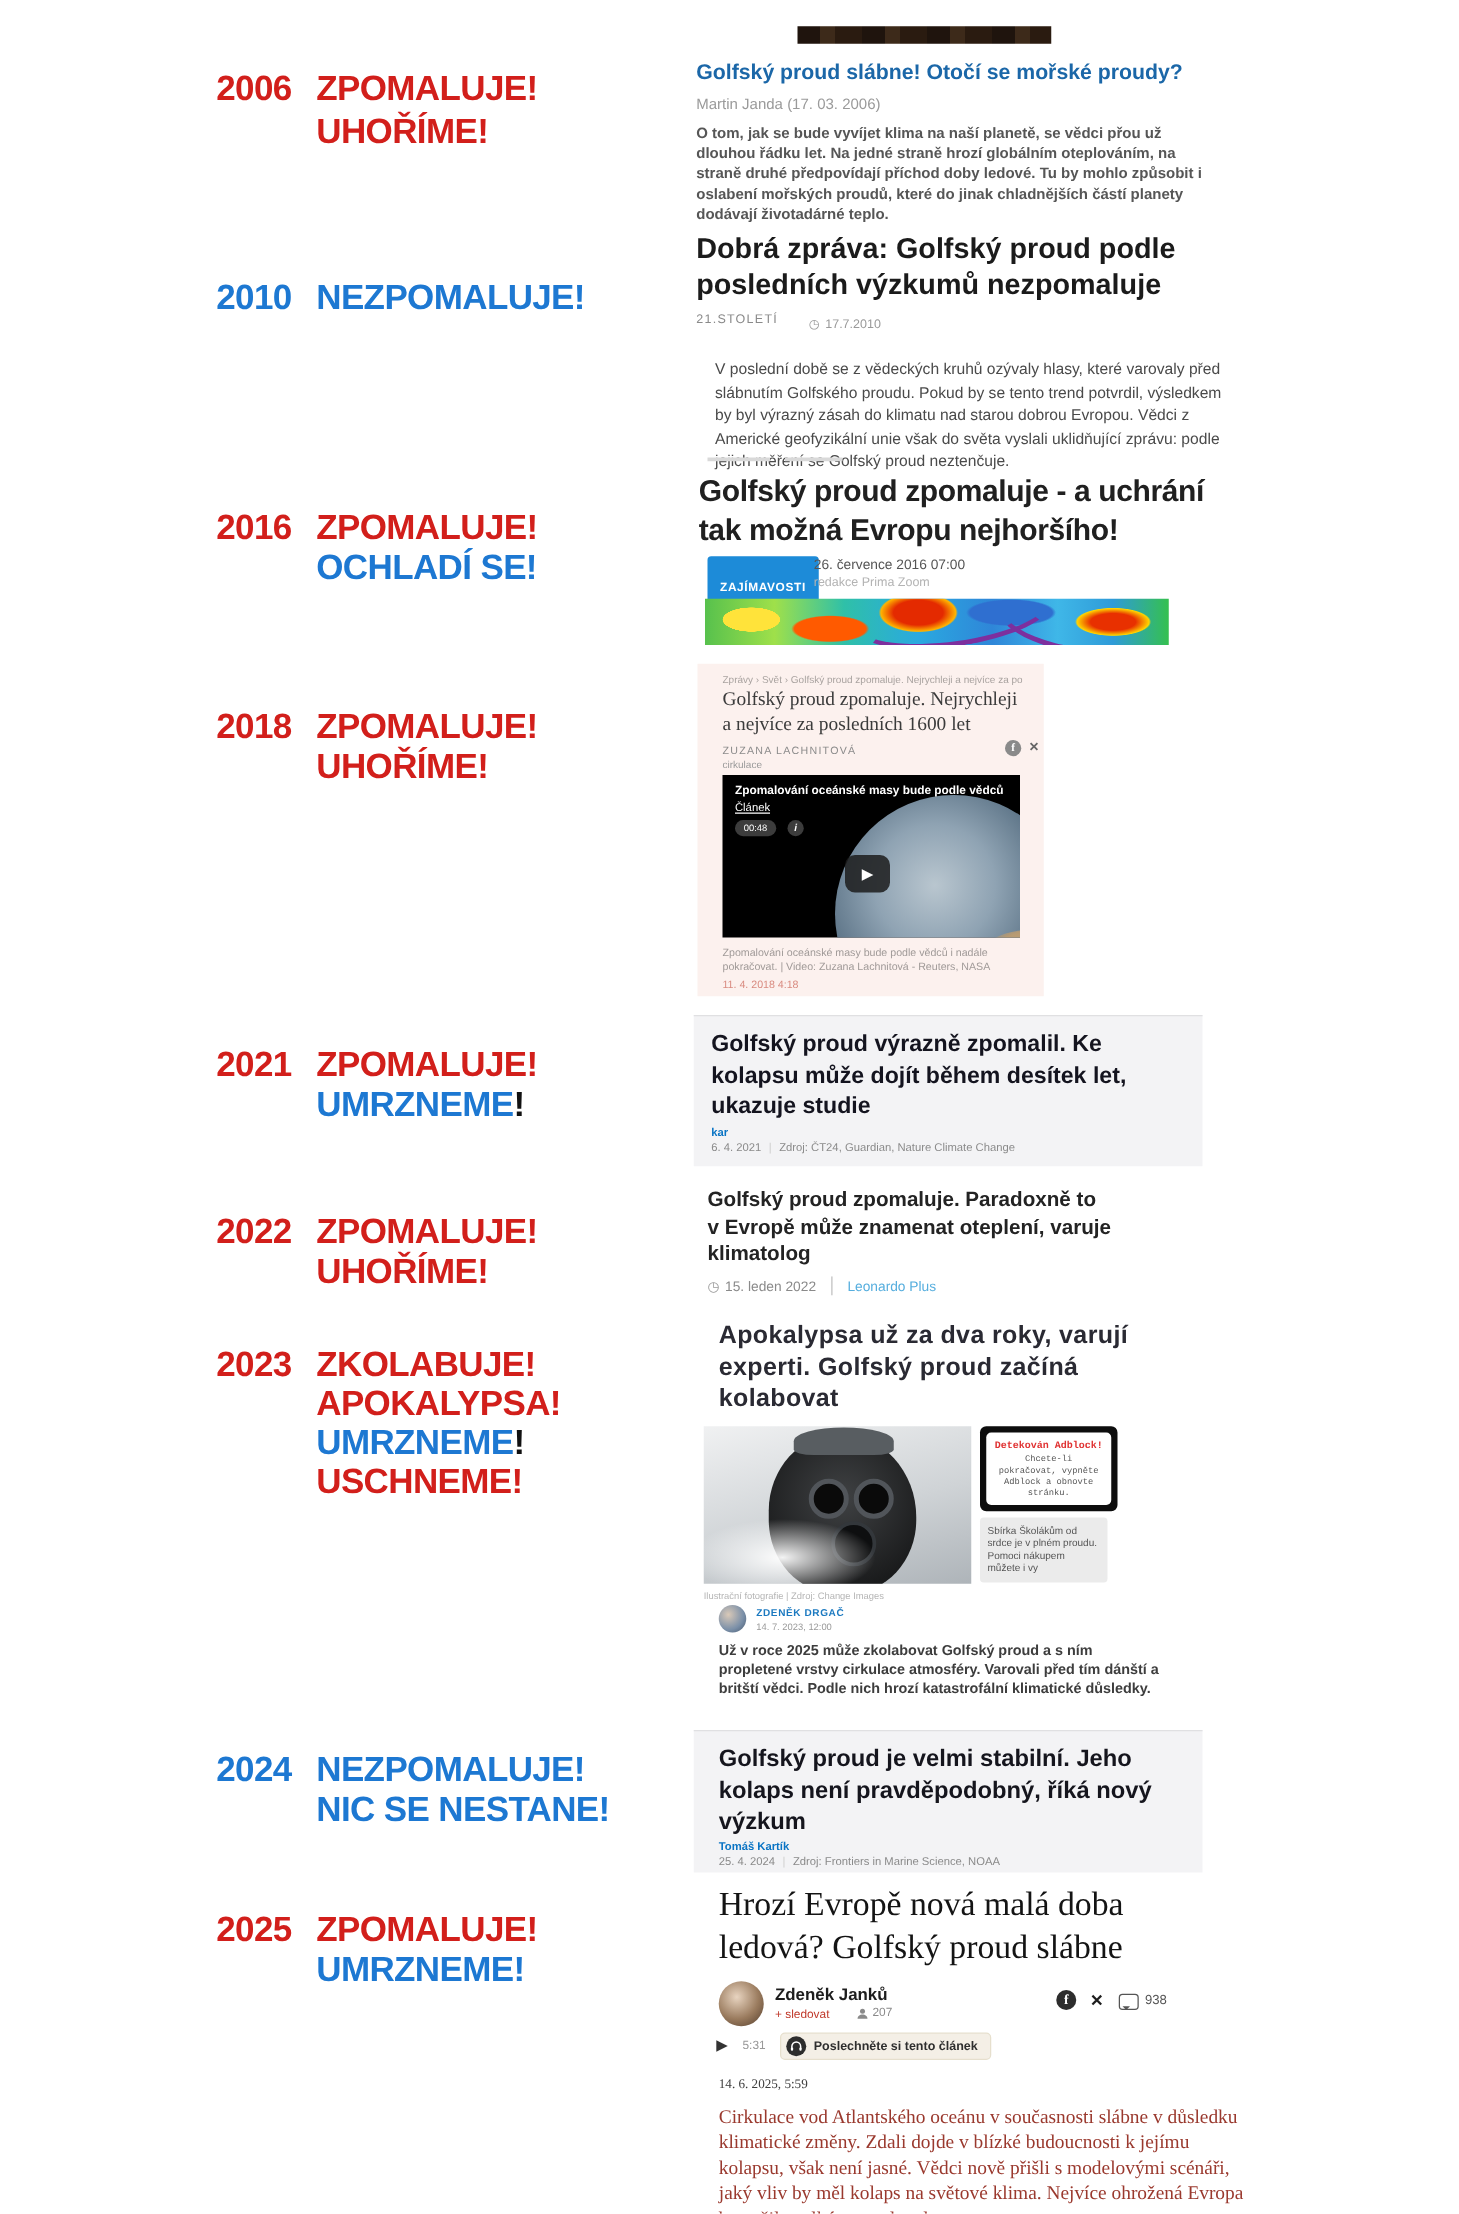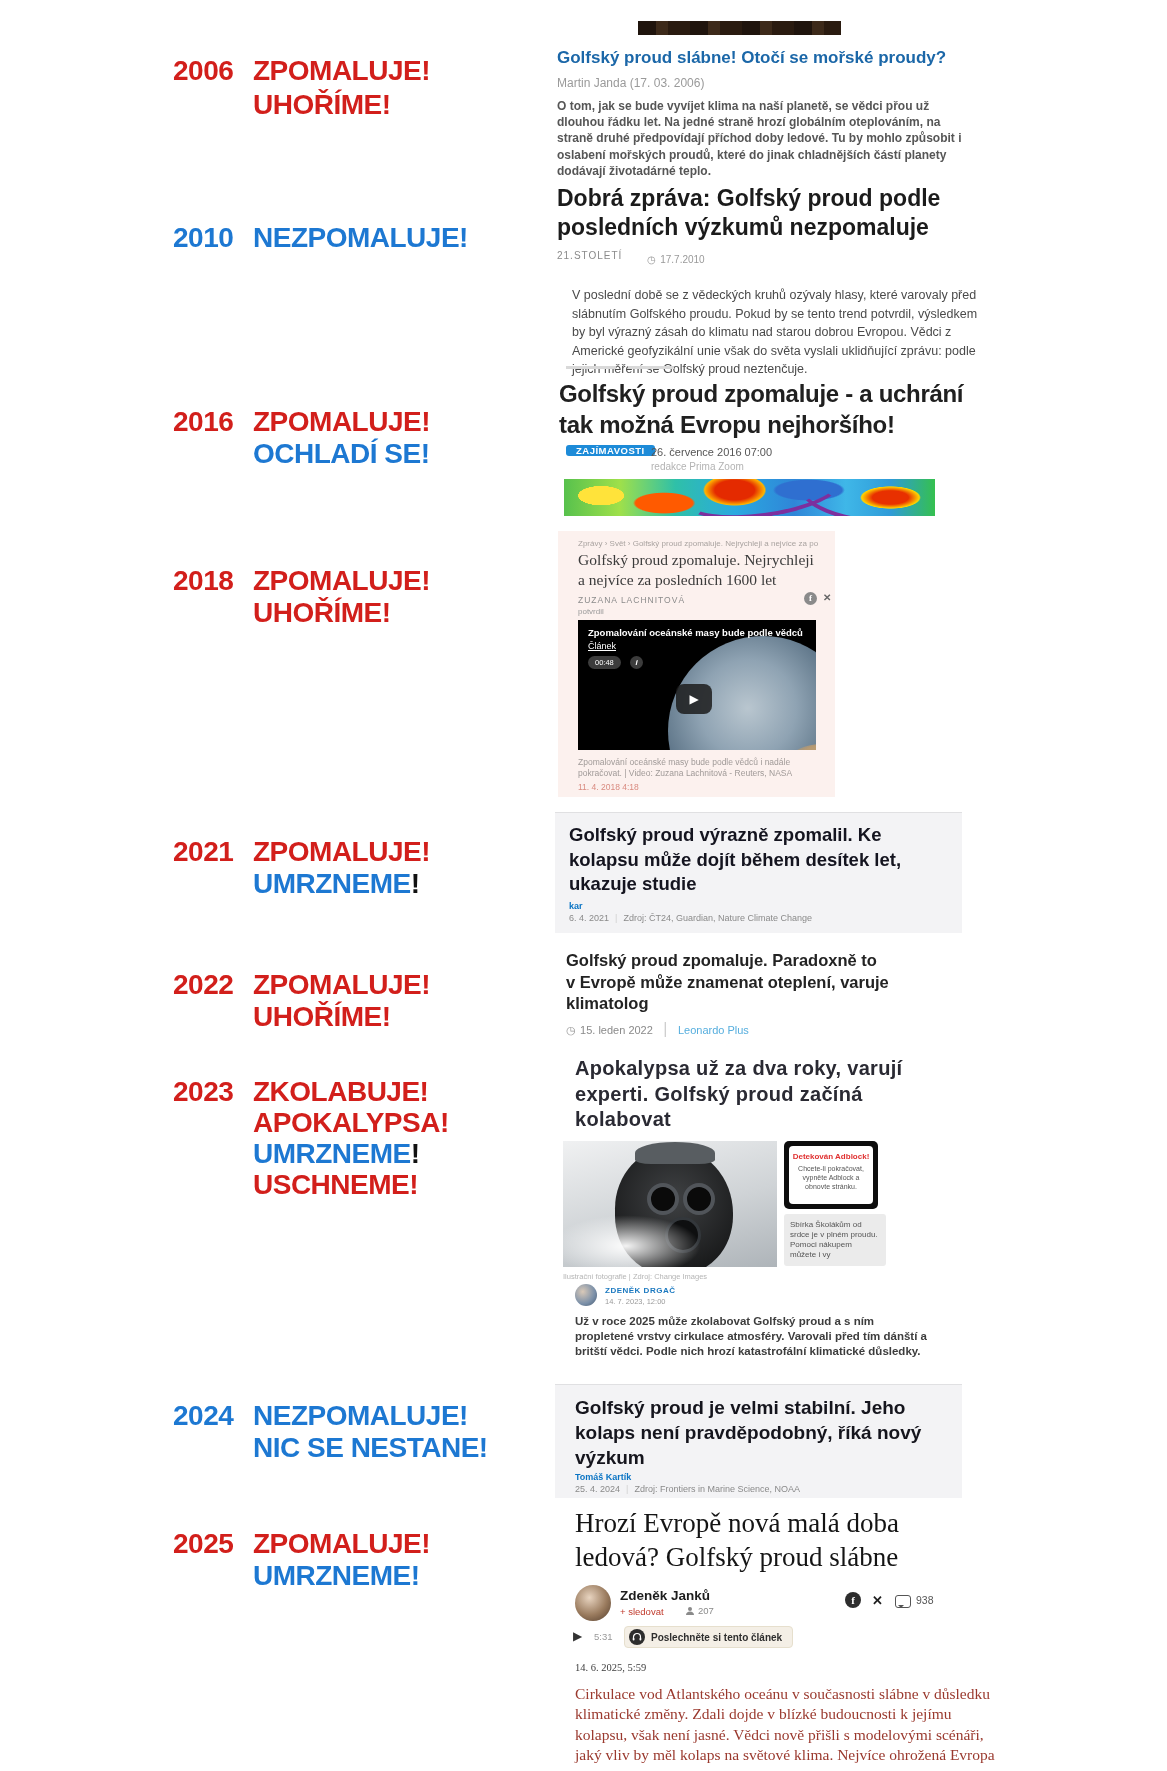--- a/index.html
+++ b/index.html
@@ -14,21 +14,21 @@
   .by2006{font-size:12px;color:#9a9a9a;}
   .bd2006{width:420px;font-size:12px;font-weight:bold;color:#565656;line-height:16.2px;}
   
   .t2010{font-size:23px;line-height:29px;font-weight:bold;color:#1b1b1b;white-space:nowrap;}
   .src2010{font-size:10px;color:#8a8a8a;letter-spacing:1px;}
   .dt2010{font-size:10px;color:#9a9a9a;}
   .bd2010{width:420px;font-size:12.5px;color:#4a4a4a;line-height:18.6px;}
   .dash{height:3px;background:#d9d9d9;}
   
   .t2016{font-size:24px;line-height:31px;font-weight:bold;color:#202020;letter-spacing:-0.3px;white-space:nowrap;}
-  .badge16{background:#1d8bd8;color:#fff;font-size:9.5px;font-weight:bold;padding:0 10px;border-radius:3px;letter-spacing:.5px;}
+  .badge16{background:#1d8bd8;color:#fff;font-size:9.5px;font-weight:bold;padding:20px 10px;border-radius:3px;letter-spacing:.5px;}
   .dt2016{font-size:11px;color:#555;} .by2016{font-size:10px;color:#b3b3b3;}
   .map16{width:371px;height:37px;overflow:hidden;
     background:
       radial-gradient(ellipse 38px 16px at 10% 45%, #ffe33a 0 60%, transparent 61%),
       radial-gradient(ellipse 52px 18px at 27% 65%, #ff5a00 0 55%, transparent 60%),
       radial-gradient(ellipse 44px 22px at 46% 30%, #e42a00 0 45%, #ffb400 68%, transparent 72%),
       radial-gradient(ellipse 60px 18px at 66% 30%, #2f6fd0 0 55%, transparent 60%),
       radial-gradient(ellipse 40px 15px at 88% 50%, #e83000 0 45%, #ffd400 72%, transparent 76%),
       linear-gradient(90deg,#57c14d 0%,#9fe04a 15%,#2fc0a8 30%,#2aa9e0 46%,#2f86d8 62%,#3fb7e8 76%,#2f9bd8 88%,#35c04f 100%);}
   .swirl{position:absolute;border:4px solid transparent;border-bottom-color:#7d2f9e;border-radius:50%;}
@@ -68,21 +68,21 @@
   .t23{font-size:20px;line-height:25.5px;font-weight:bold;color:#2a2a33;letter-spacing:.3px;white-space:nowrap;}
   .mask{width:214px;height:126px;position:absolute;overflow:hidden;
         background:linear-gradient(165deg,#f0f1f2 0%,#cfd3d6 55%,#aeb4b9 100%);}
   .hood{position:absolute;left:52px;top:6px;width:118px;height:128px;border-radius:48% 52% 46% 46%;
         background:radial-gradient(circle at 50% 40%, #3f4143, #1a1b1c 75%);}
   .helmet{position:absolute;left:72px;top:1px;width:80px;height:22px;border-radius:50% 50% 20% 20%;background:#585d61;}
   .goggle{position:absolute;width:24px;height:24px;border-radius:50%;background:#0a0a0a;border:4px solid #51555a;}
   .snout{position:absolute;left:102px;top:76px;width:30px;height:30px;border-radius:50%;background:#0e0f10;border:3px solid #33373b;}
   .smoke{position:absolute;left:-12px;bottom:-10px;width:150px;height:62px;
          background:radial-gradient(ellipse,rgba(255,255,255,.95),transparent 70%);}
-  .adb{width:94px;height:68px;background:#0d0d0d;border-radius:5px;padding:0;}
+  .adb{width:110px;height:68px;background:#0d0d0d;border-radius:5px;padding:0;font-family:Liberation Mono, monospace;}
   .adb-in{margin:5px;background:#fff;border-radius:4px;height:58px;text-align:center;padding-top:6px;box-sizing:border-box;}
   .adb-t{font-size:8px;font-weight:bold;color:#e03131;margin-bottom:3px;}
   .adb-x{font-size:7px;color:#555;line-height:9px;padding:0 6px;}
   .promo{width:102px;background:#ebebeb;border-radius:3px;font-size:8px;color:#555;line-height:10px;padding:6px;box-sizing:border-box;}
   .credit{font-size:7.5px;color:#b5b5b5;}
   .av23{width:22px;height:22px;border-radius:50%;background:radial-gradient(circle at 35% 35%, #d9c9b8, #7a8fa8 60%, #44566b);}
   .au23{font-size:8px;font-weight:bold;color:#1b79c0;letter-spacing:.5px;}
   .dt23{font-size:7.5px;color:#9a9a9a;}
   .bd23{width:352px;font-size:11.5px;font-weight:bold;color:#3d3d3d;line-height:15px;}
   .t24{font-size:19px;line-height:25px;font-weight:bold;color:#15151d;white-space:nowrap;}
@@ -156,21 +156,21 @@
   <div class="abs yr red" style="left:173px;top:565px;">2018</div>
   <div class="abs slg red" style="left:253px;top:565px;">ZPOMALUJE!</div>
   <div class="abs slg red" style="left:253px;top:597px;">UHOŘÍME!</div>
   <div class="abs card18" style="left:558px;top:531px;">
     <div class="abs bc18" style="left:20px;top:8px;">Zprávy  ›  Svět  ›  Golfský proud zpomaluje. Nejrychleji a nejvíce za posledních 1600 let</div>
     <div class="abs" style="left:20px;top:19px;">
       <div class="t18">Golfský proud zpomaluje. Nejrychleji</div>
       <div class="t18">a nejvíce za posledních 1600 let</div>
     </div>
     <div class="abs au18" style="left:20px;top:64px;">ZUZANA LACHNITOVÁ</div>
-    <div class="abs fl18" style="left:20px;top:76px;">potvrdil</div>
+    <div class="abs fl18" style="left:20px;top:76px;">cirkulace</div>
     <div class="abs circ-ico" style="left:246px;top:61px;width:13px;height:13px;font-size:9px;line-height:13px;font-family:'Liberation Serif',serif;">f</div>
     <div class="abs" style="left:265px;top:61px;font-size:10px;color:#666;font-weight:bold;">✕</div>
     <div class="abs vid18" style="left:20px;top:89px;">
       <div class="globe">
         <div class="globe-land"></div>
       </div>
       <div class="abs ovl18" style="left:10px;top:7px;">Zpomalování oceánské masy bude podle vědců i nadále pokračo…</div>
       <div class="abs lnk18" style="left:10px;top:21px;">Článek</div>
       <span class="abs pill18" style="left:10px;top:36px;">00:48</span>
       <div class="abs info18" style="left:52px;top:36px;">i</div>

